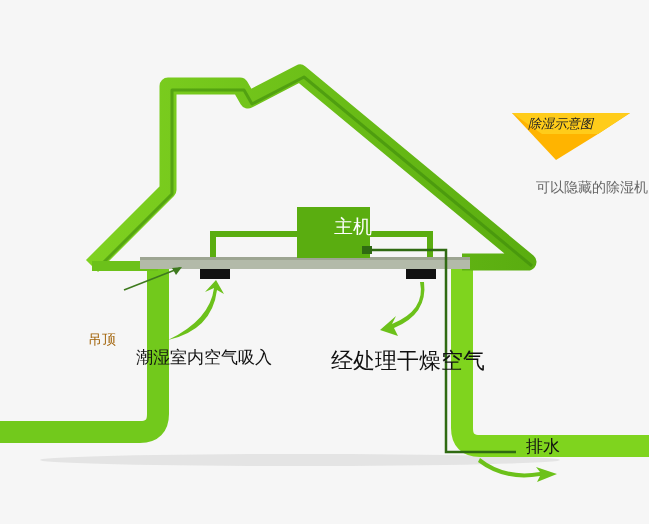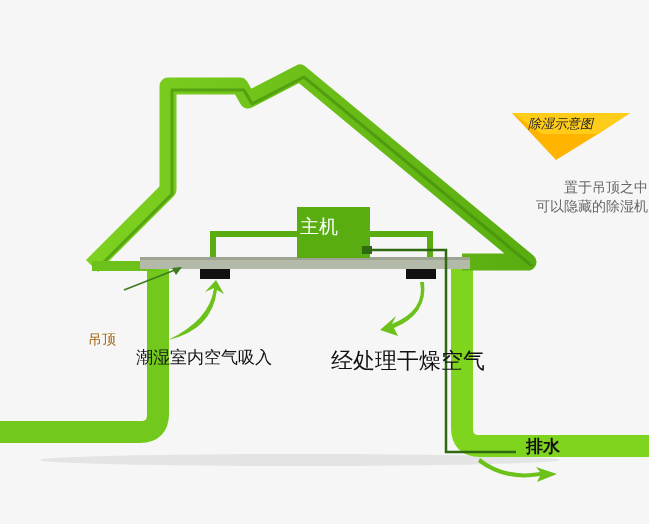--- a/index.html
+++ b/index.html
@@ -1,24 +1,24 @@
 <!DOCTYPE html>
 <html><head>
 <meta charset="utf-8">
 <style>
   html, body { margin: 0; padding: 0; }
   body { width: 649px; height: 524px; background: #f6f6f6; position: relative; overflow: hidden;
          font-family: "DejaVu Sans", sans-serif; }
   svg.scene { position: absolute; left: 0; top: 0; }
   .lbl { position: absolute; white-space: nowrap; }
-  .host-label { left: 300px; top: 214px; width: 72px; text-align: left; color: #ffffff; font-size: 19px; }
+  .host-label { left: 300px; top: 214px; width: 72px; text-align: right; color: #ffffff; font-size: 19px; }
   .ceiling-label { left: 88px; top: 283px; color: #a16207; font-size: 14px; margin-top: 48px; }
   .intake-label { left: 136px; top: 346px; color: #111111; font-size: 17px; }
   .outflow-label { left: 331px; top: 346px; color: #111111; font-size: 22px; }
-  .drain-label { left: 526px; top: 435px; color: #111111; font-size: 17px; font-weight: bold; }
+  .drain-label { left: 526px; top: 435px; color: #111111; font-size: 17px; }
   .badge-label { left: 528px; top: 115px; color: #222222; font-size: 13px; font-style: italic; }
   .note { left: 498px; top: 178px; width: 150px; text-align: right; color: #666666; font-size: 14px; line-height: 19px; }
   .note div { white-space: nowrap; }
 </style>
 </head>
 <body>
 
 <svg class="scene" width="649" height="524" viewBox="0 0 649 524">
   <defs>
     <linearGradient id="g1" x1="0" y1="0" x2="1" y2="0">
@@ -58,20 +58,19 @@
 
   <path d="M124 290 L180 268" stroke="#3e7a1e" stroke-width="1.6"></path>
   <path d="M182 267 L172 268 L176 275 Z" fill="#3e7a1e"></path>
 
   <polygon points="512,113 630,113 598,134 556,160" fill="#ffb400"></polygon>
   <polygon points="512,113 630,113 598,134 542,134" fill="#ffcc1a"></polygon>
 </svg>
 
 <div class="lbl badge-label">除湿示意图</div>
 <div class="lbl note">
-  <div>置于吊顶之中</div>
   <div>可以隐藏的除湿机</div>
 </div>
 <div class="lbl host-label">主机</div>
 <div class="lbl ceiling-label">吊顶</div>
 <div class="lbl intake-label">潮湿室内空气吸入</div>
 <div class="lbl outflow-label">经处理干燥空气</div>
 <div class="lbl drain-label">排水</div>
 
 </body></html>

